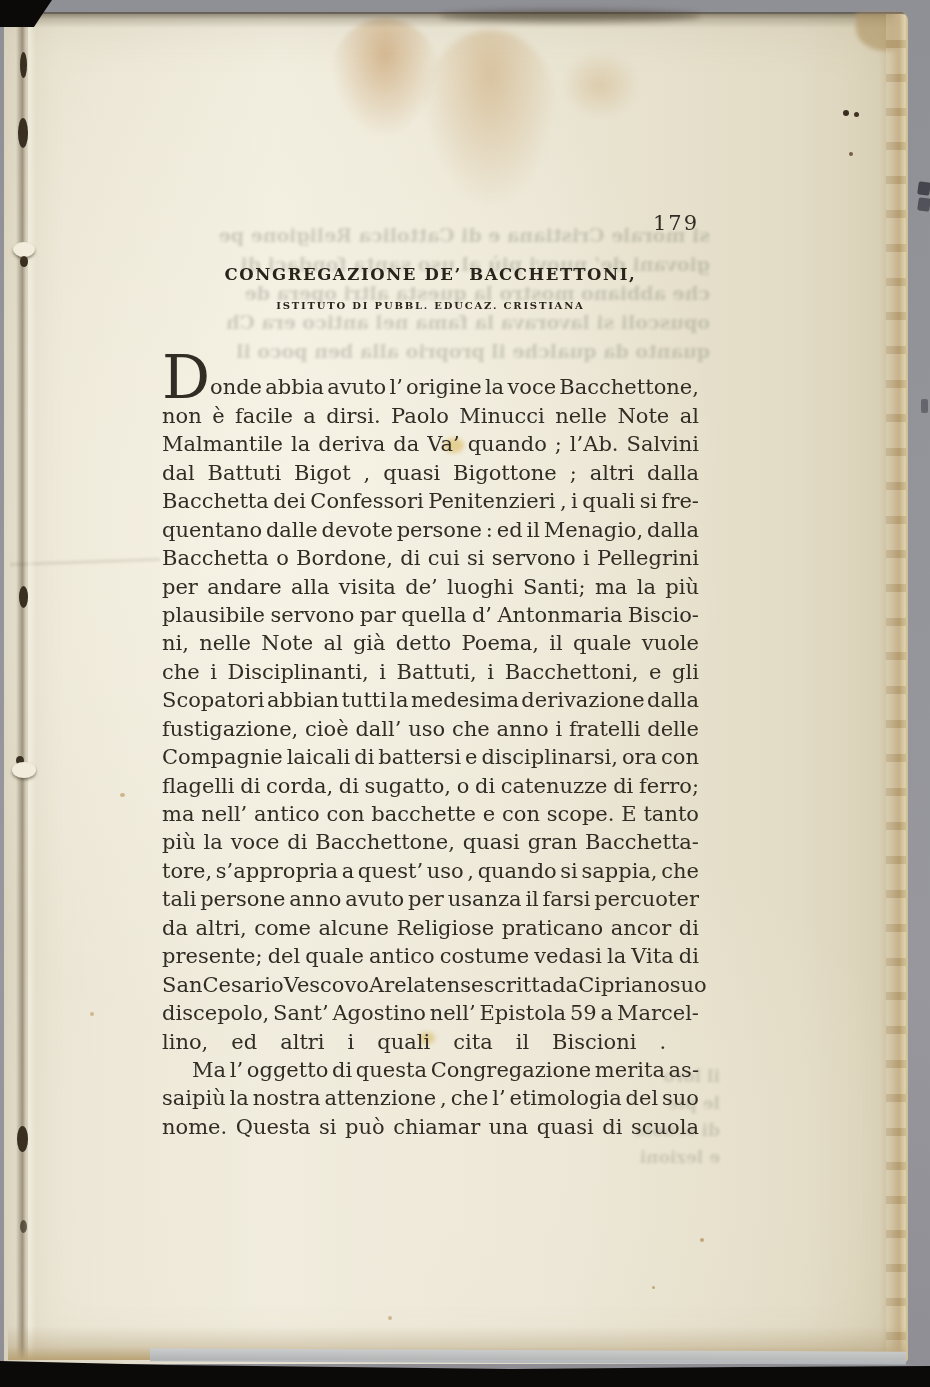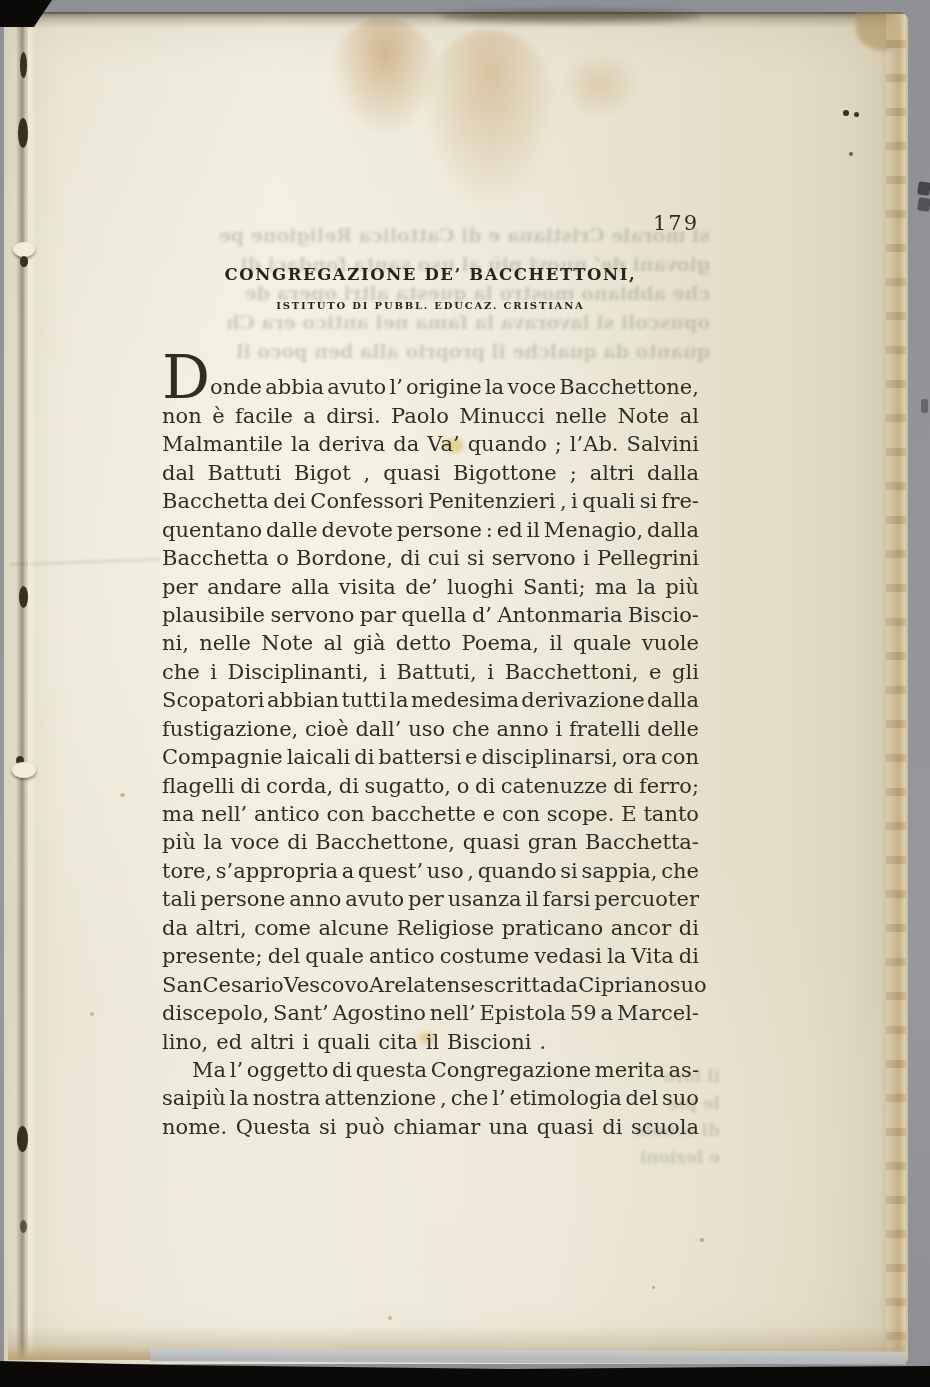--- a/index.html
+++ b/index.html
@@ -67,21 +67,21 @@
   .st-e{left:419px; top:1032px; width:16px; height:12px; background:rgba(214,180,82,.5); filter:blur(2px);}
   .speck{border-radius:50%; position:absolute;}
   
   .pagenum{left:646px; top:211px; width:60px; text-align:center; font-size:21px; letter-spacing:2px; color:var(--ink); }
   .heading{left:162px; width:537px; text-align:center; font-weight:bold; color:#29241b;}
   .heading.l1{top:265px; font-size:16.5px; letter-spacing:1.6px;}
   .heading.l2{top:300px; font-size:10px;  letter-spacing:1.8px;}
   .dropcap{left:162px; top:347px; font-size:60px; line-height:1; color:var(--ink);}
   .bodytext{left:162px; top:371px; width:537px; font-size:21px; color:var(--ink);}
   .tline{display:flex; justify-content:space-between; align-items:flex-end; height:28.45px; white-space:nowrap;}
-  .tline.end{justify-content:flex-start; column-gap:8px;}
+  .tline.end{justify-content:flex-start; column-gap:23px;}
   .tline.drop{padding-left:48px;}
   .tline.indent{padding-left:30px;}
   .w.em{}
   
   .ghost{position:absolute; transform:scaleX(-1); filter:blur(1.5px); color:rgba(97,103,88,.55); font-weight:bold;}
   .ghost .gline{overflow:hidden; white-space:nowrap;}
   .ghost-top{left:178px; top:224px; width:532px; font-size:19px; opacity:.48;}
   .ghost-top .gline{height:29px;}
   .ghost-bottom{left:552px; top:1066px; width:168px; font-size:17px; opacity:.42;}
   .ghost-bottom .gline{height:27px;}

